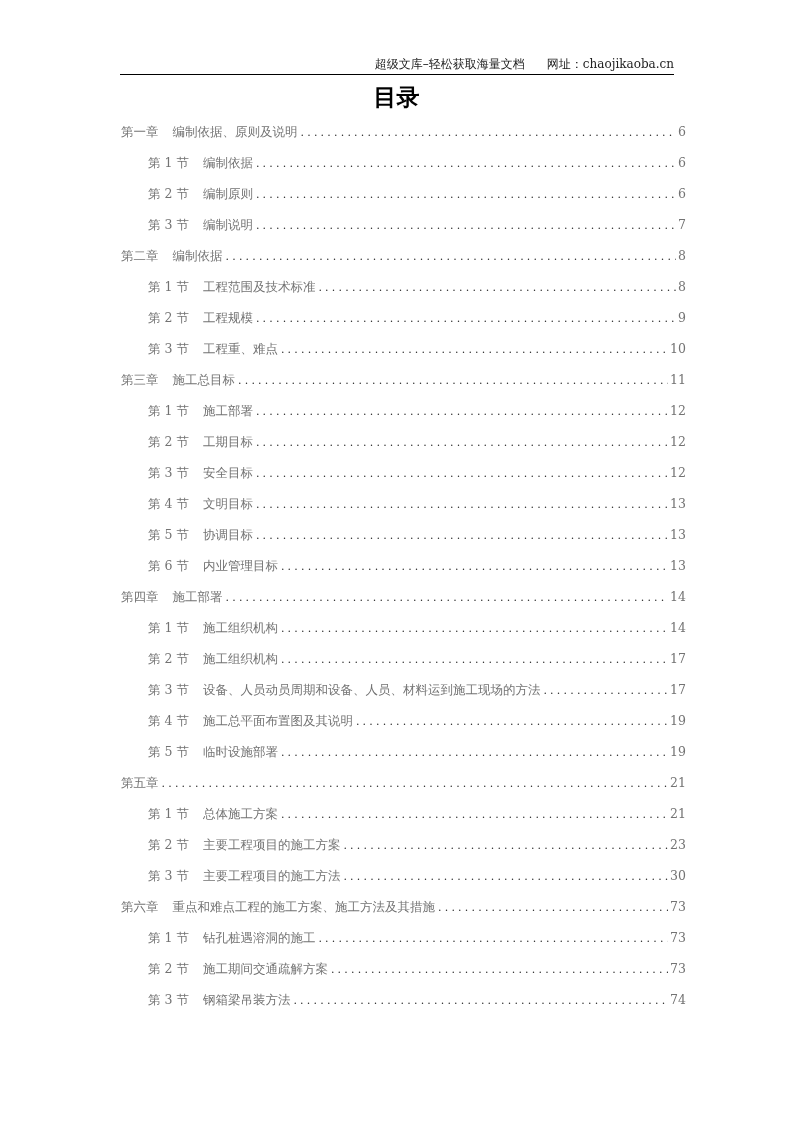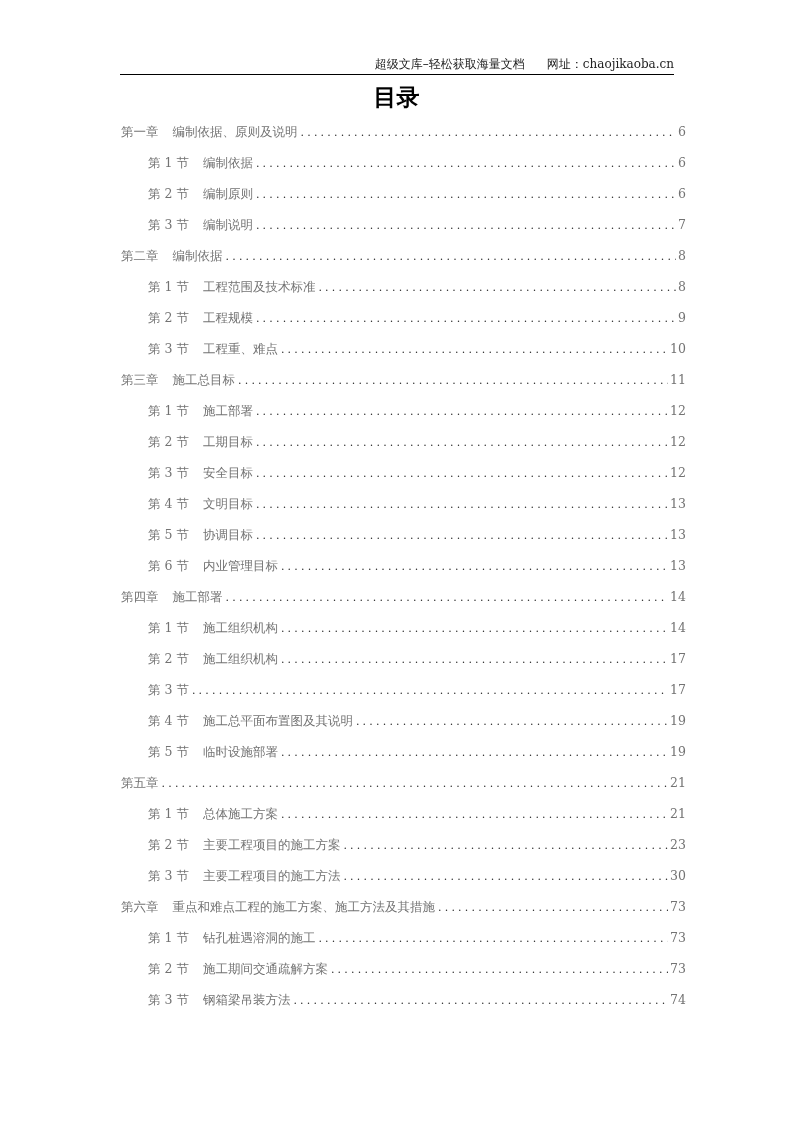--- a/index.html
+++ b/index.html
@@ -192,20 +192,21 @@
       <span class="page">14</span>
     </li>
   <li class="toc-entry level-2">
       <span class="num">第 2 节</span>
       <span class="label">施工组织机构</span>
       <span class="leader"></span>
       <span class="page">17</span>
     </li>
   <li class="toc-entry level-2">
       <span class="num">第 3 节</span>
+      <span class="label">设备、人员动员周期和设备、人员、材料运到施工现场的方法</span>
       <span class="leader"></span>
       <span class="page">17</span>
     </li>
   <li class="toc-entry level-2">
       <span class="num">第 4 节</span>
       <span class="label">施工总平面布置图及其说明</span>
       <span class="leader"></span>
       <span class="page">19</span>
     </li>
   <li class="toc-entry level-2">

